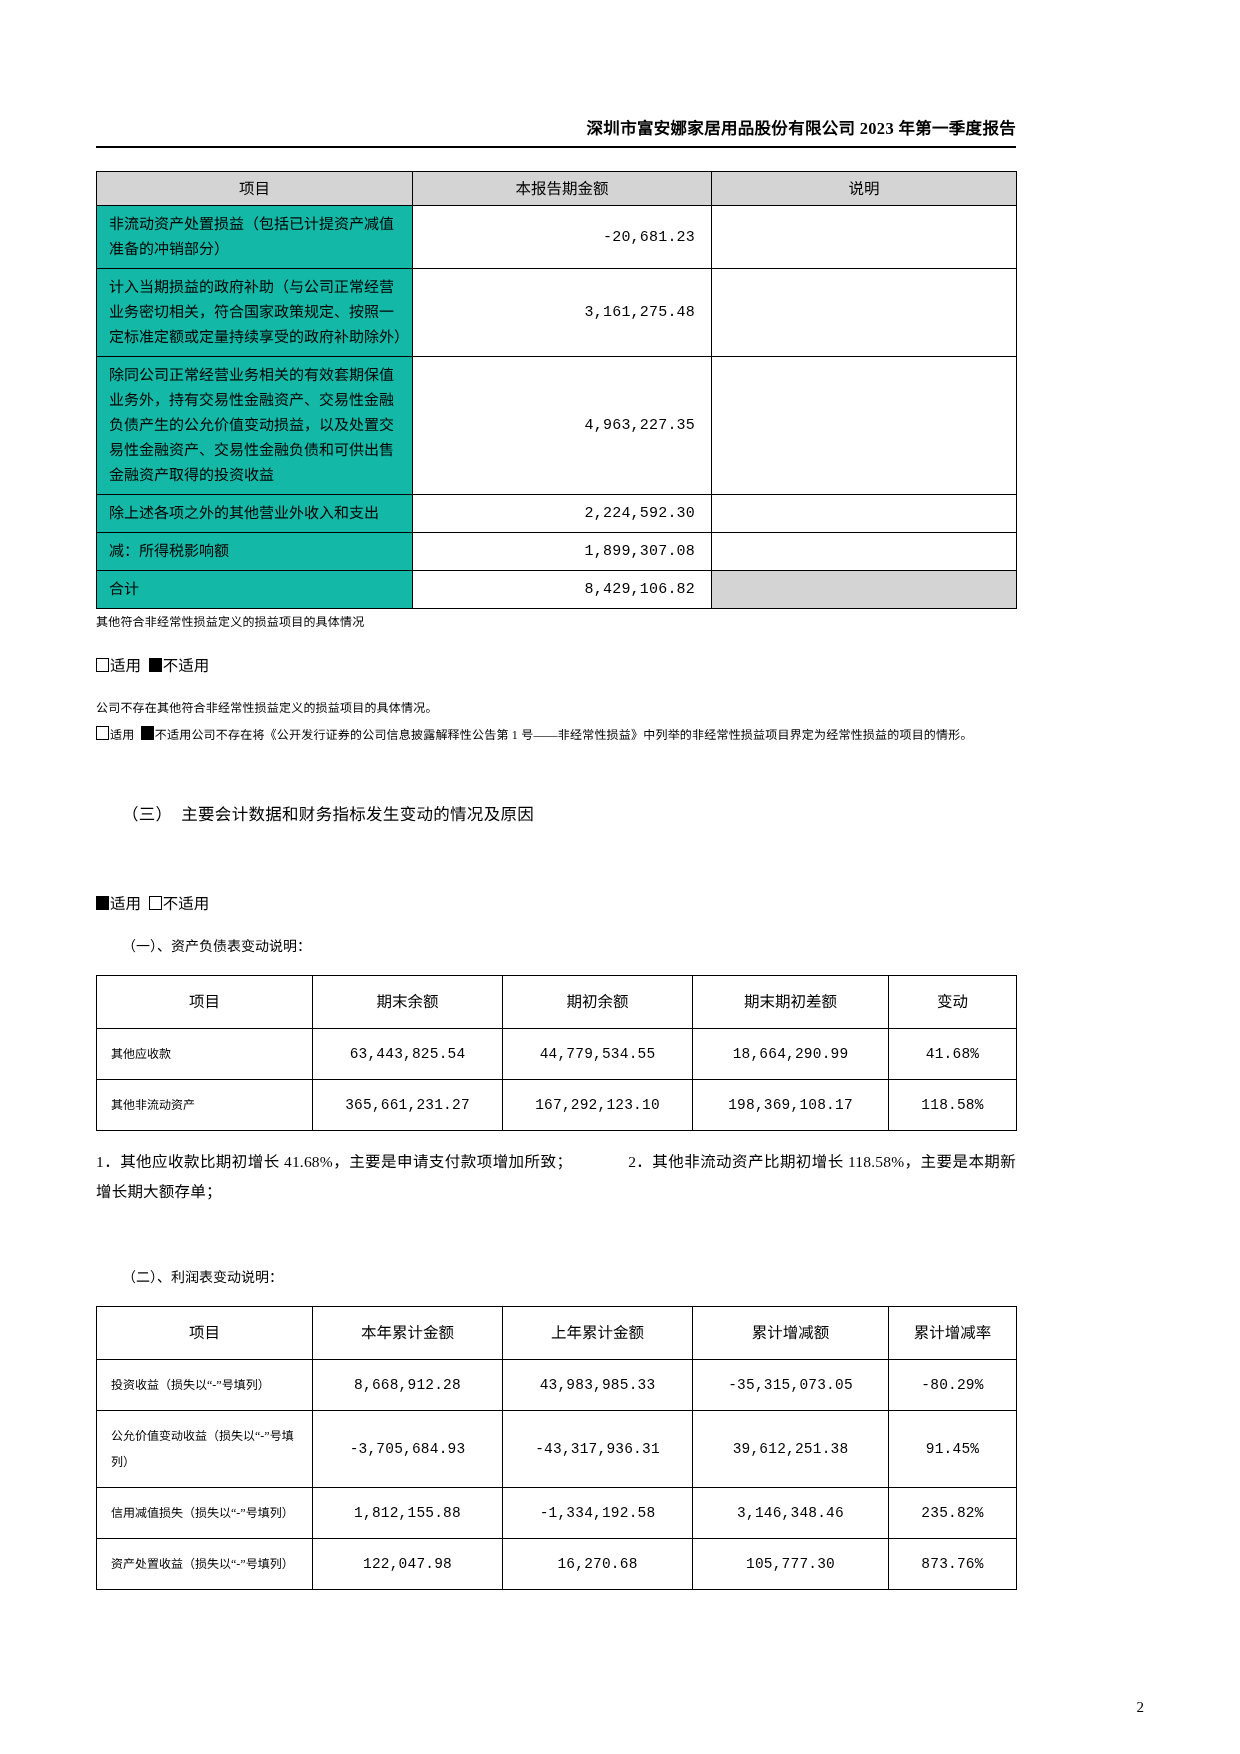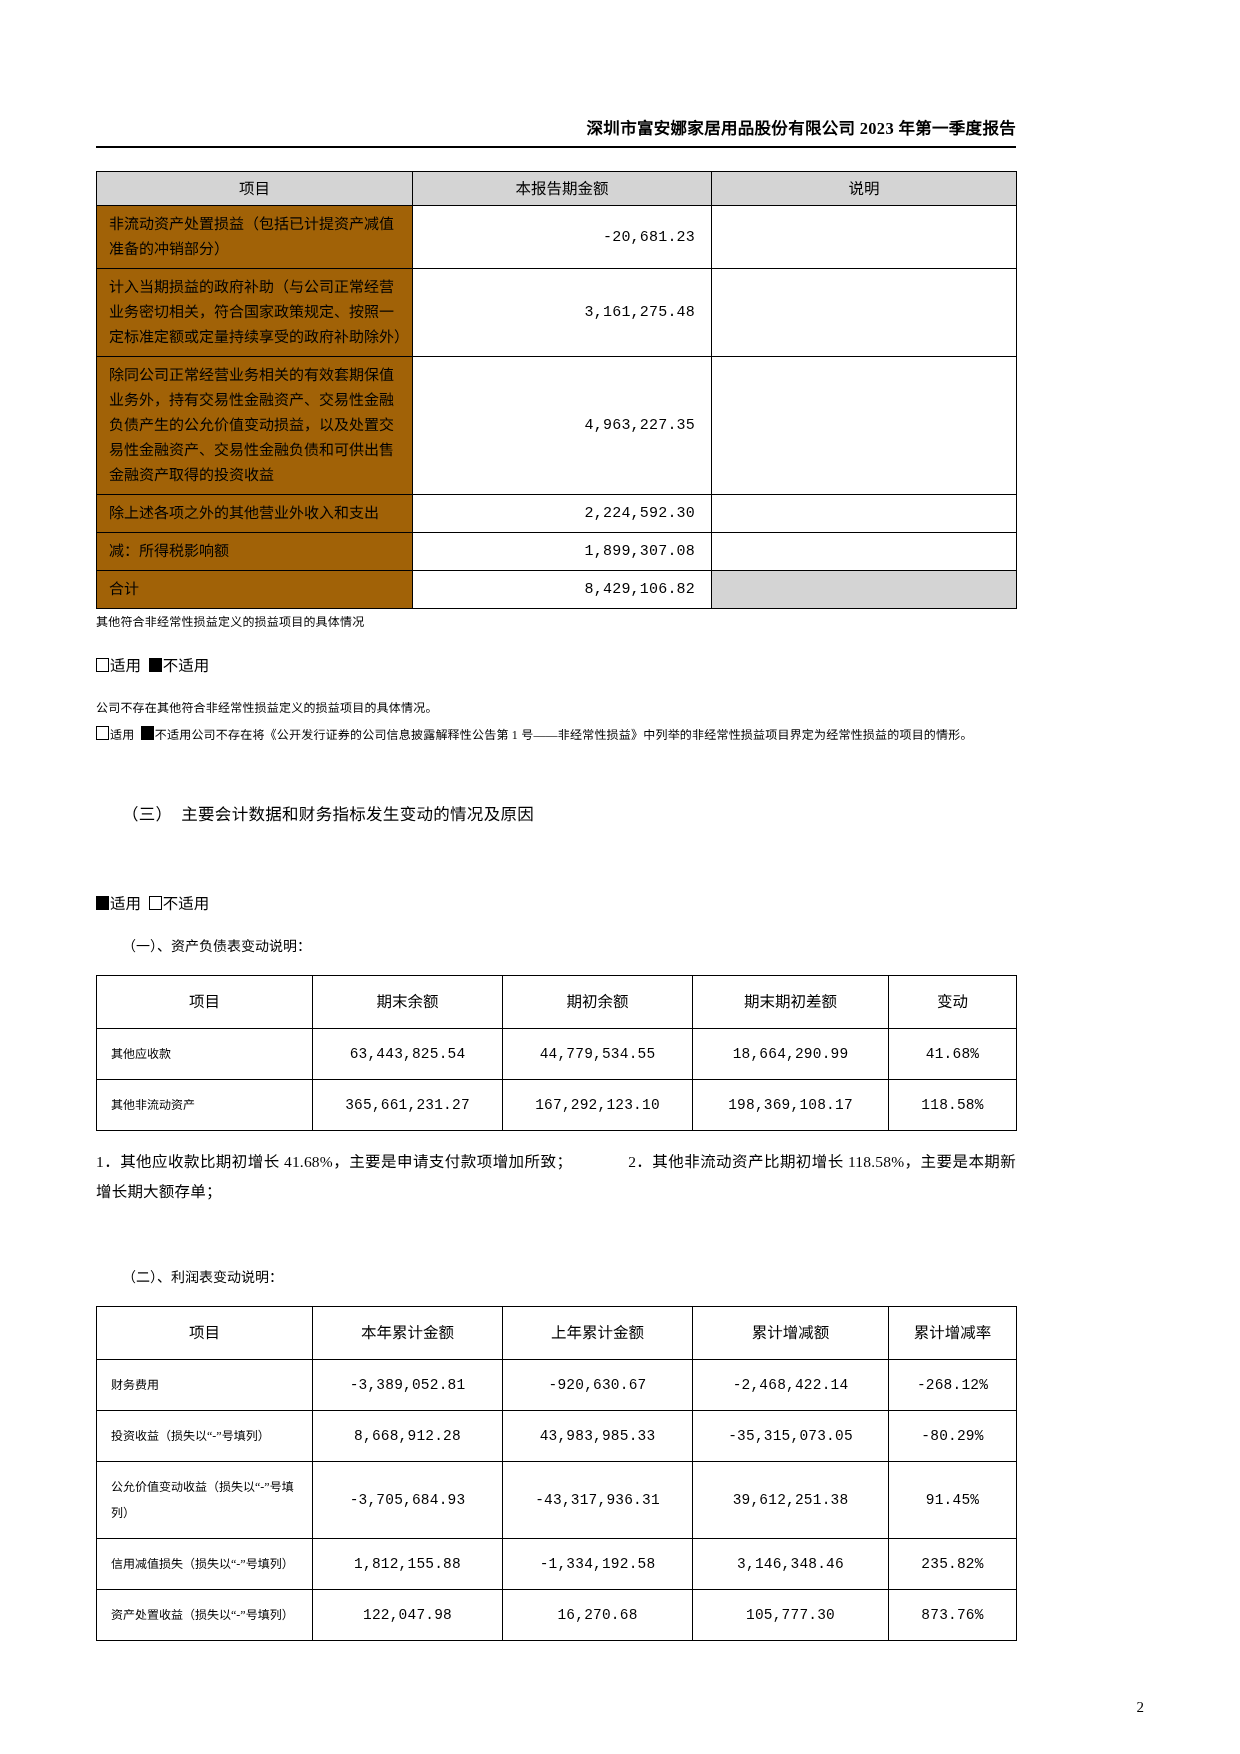--- a/index.html
+++ b/index.html
@@ -67,21 +67,21 @@
     font-size: 15px;
     word-break: break-all;
   }
   .tbl-nonrecurring td.hdr,
   .tbl-nonrecurring th {
     background: #d4d4d4;
     text-align: center;
     font-size: 15.5px;
   }
   .tbl-nonrecurring td.itemcell {
-    background: #a16207;
+    background: #14b8a6;
     text-align: left;
     line-height: 25px;
     padding: 6px 8px 6px 12px;
   }
   .tbl-nonrecurring td.amtcell {
     text-align: right;
     padding-right: 16px;
     font-family: "Liberation Mono", "DejaVu Sans Mono", monospace;
     font-size: 15px;
     letter-spacing: 0.2px;
@@ -303,27 +303,20 @@
       </colgroup>
       <tbody>
         <tr class="head">
           <td>项目</td>
           <td>本年累计金额</td>
           <td>上年累计金额</td>
           <td>累计增减额</td>
           <td>累计增减率</td>
         </tr>
         <tr>
-          <td class="lbl">财务费用</td>
-          <td class="num">-3,389,052.81</td>
-          <td class="num">-920,630.67</td>
-          <td class="num">-2,468,422.14</td>
-          <td class="num">-268.12%</td>
-        </tr>
-        <tr>
           <td class="lbl">投资收益（损失以“-”号填列）</td>
           <td class="num">8,668,912.28</td>
           <td class="num">43,983,985.33</td>
           <td class="num">-35,315,073.05</td>
           <td class="num">-80.29%</td>
         </tr>
         <tr>
           <td class="lbl">公允价值变动收益（损失以“-”号填列）</td>
           <td class="num">-3,705,684.93</td>
           <td class="num">-43,317,936.31</td>

